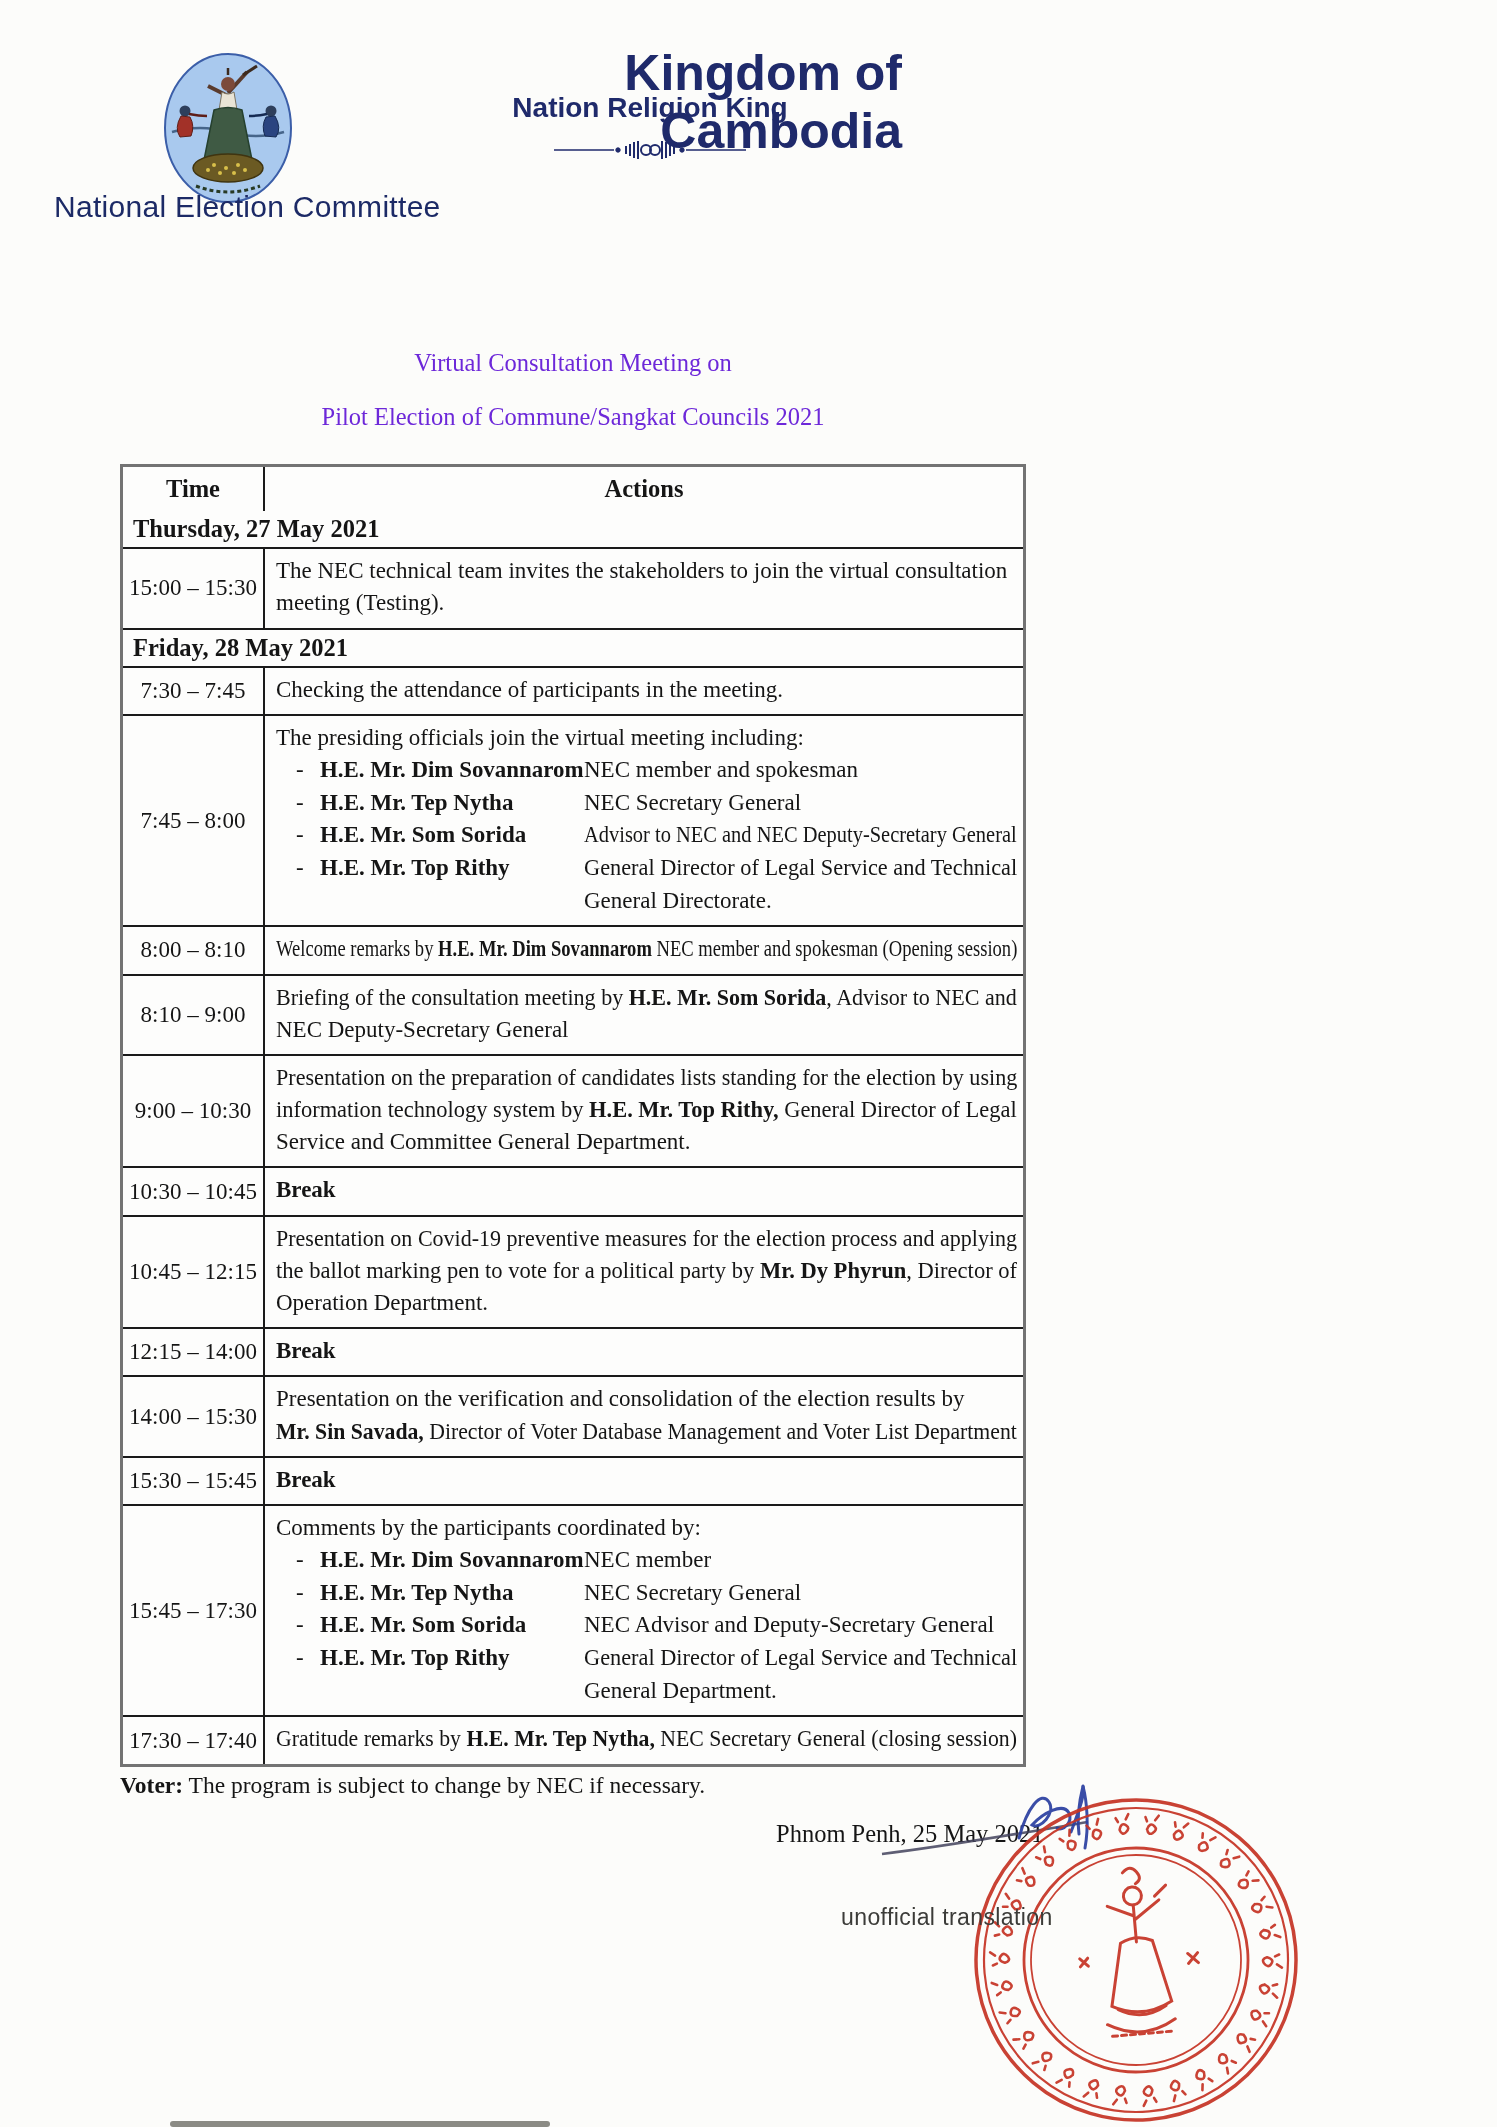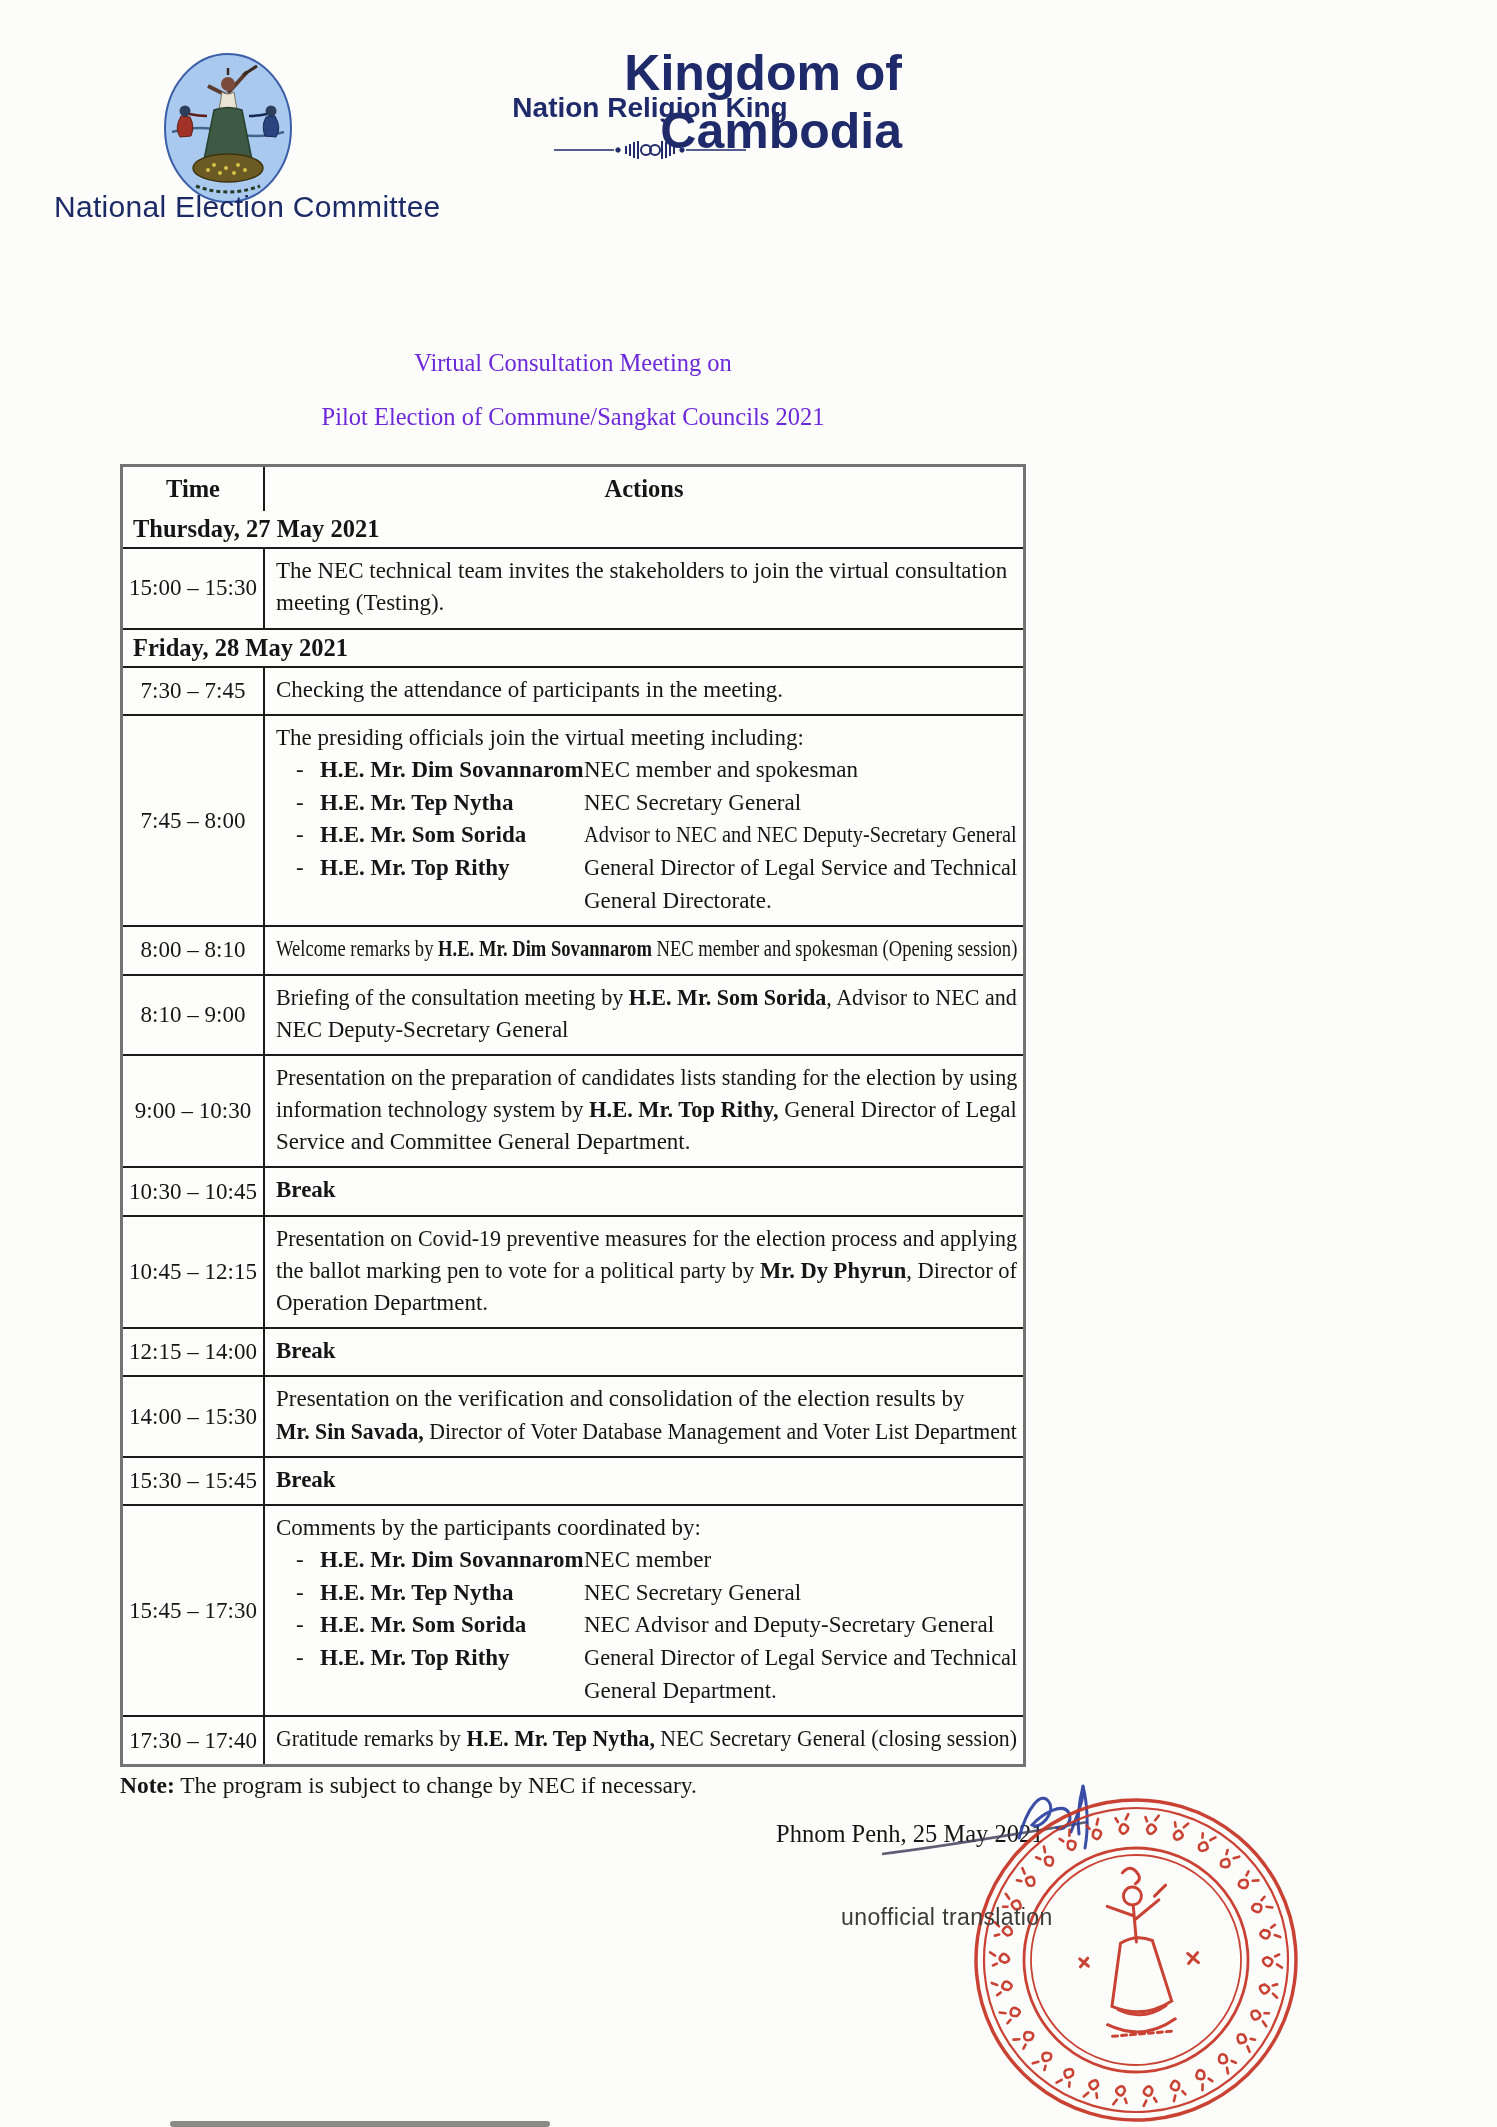--- a/index.html
+++ b/index.html
@@ -243,21 +243,21 @@
             </div>
           </div>
           <div class="trow">
             <div class="tcell-time">17:30 – 17:40</div>
             <div class="tcell-act">
               <div class="lineblock"><span class="fitline" style="transform: scaleX(0.94636);">Gratitude remarks by <strong>H.E. Mr. Tep Nytha,</strong> NEC Secretary General (closing session)</span></div>
             </div>
           </div>
         </div>
     </div>
-    <div class="note"><b>Note:</b><span> The program is subject to change by NEC if necessary.</span></div>
+    <div class="note"><b>Voter:</b><span> The program is subject to change by NEC if necessary.</span></div>
   </div>
 
   <div class="placedate">Phnom Penh, 25 May 2021</div>
 
   <svg class="strike" viewBox="0 0 215 48">
     <path d="M4,40 C 70,32 150,18 210,8" fill="none" stroke="#42425c" stroke-width="2.6" opacity=".85"></path>
   </svg>
 
   <svg class="signature" viewBox="0 0 90 84">
     <g fill="none" stroke="#2a3fa0" stroke-width="3" stroke-linecap="round" opacity=".92">

